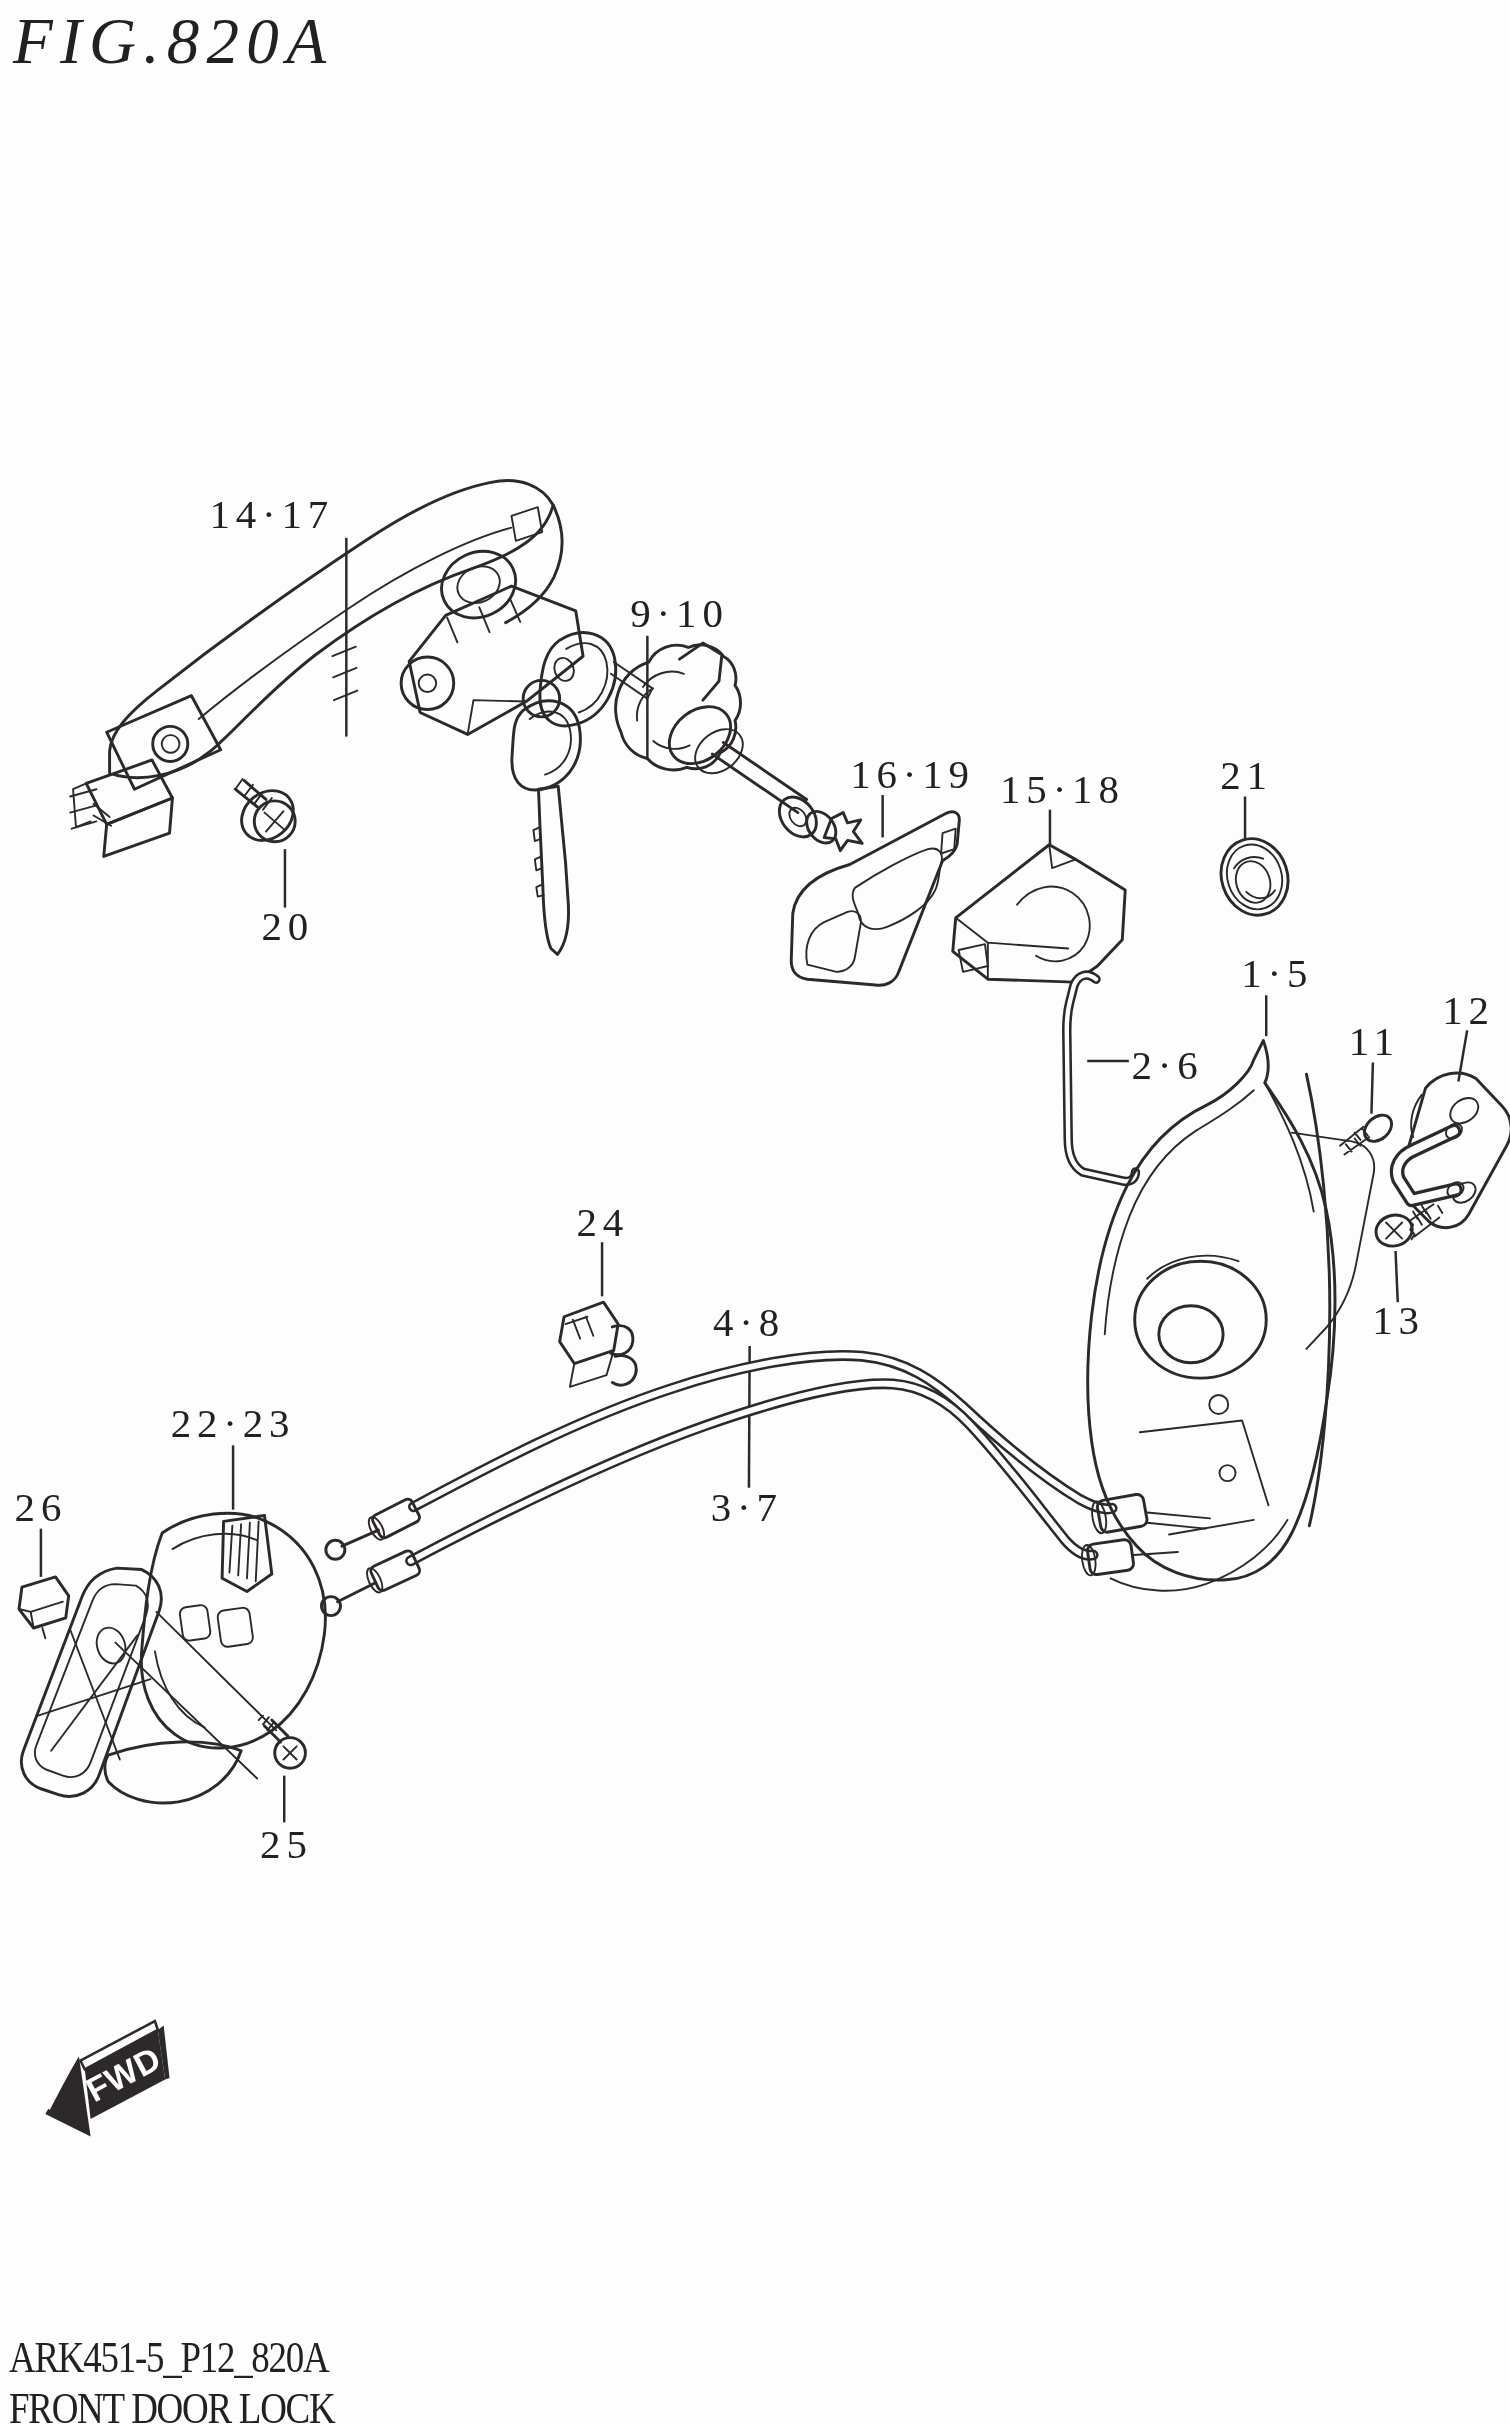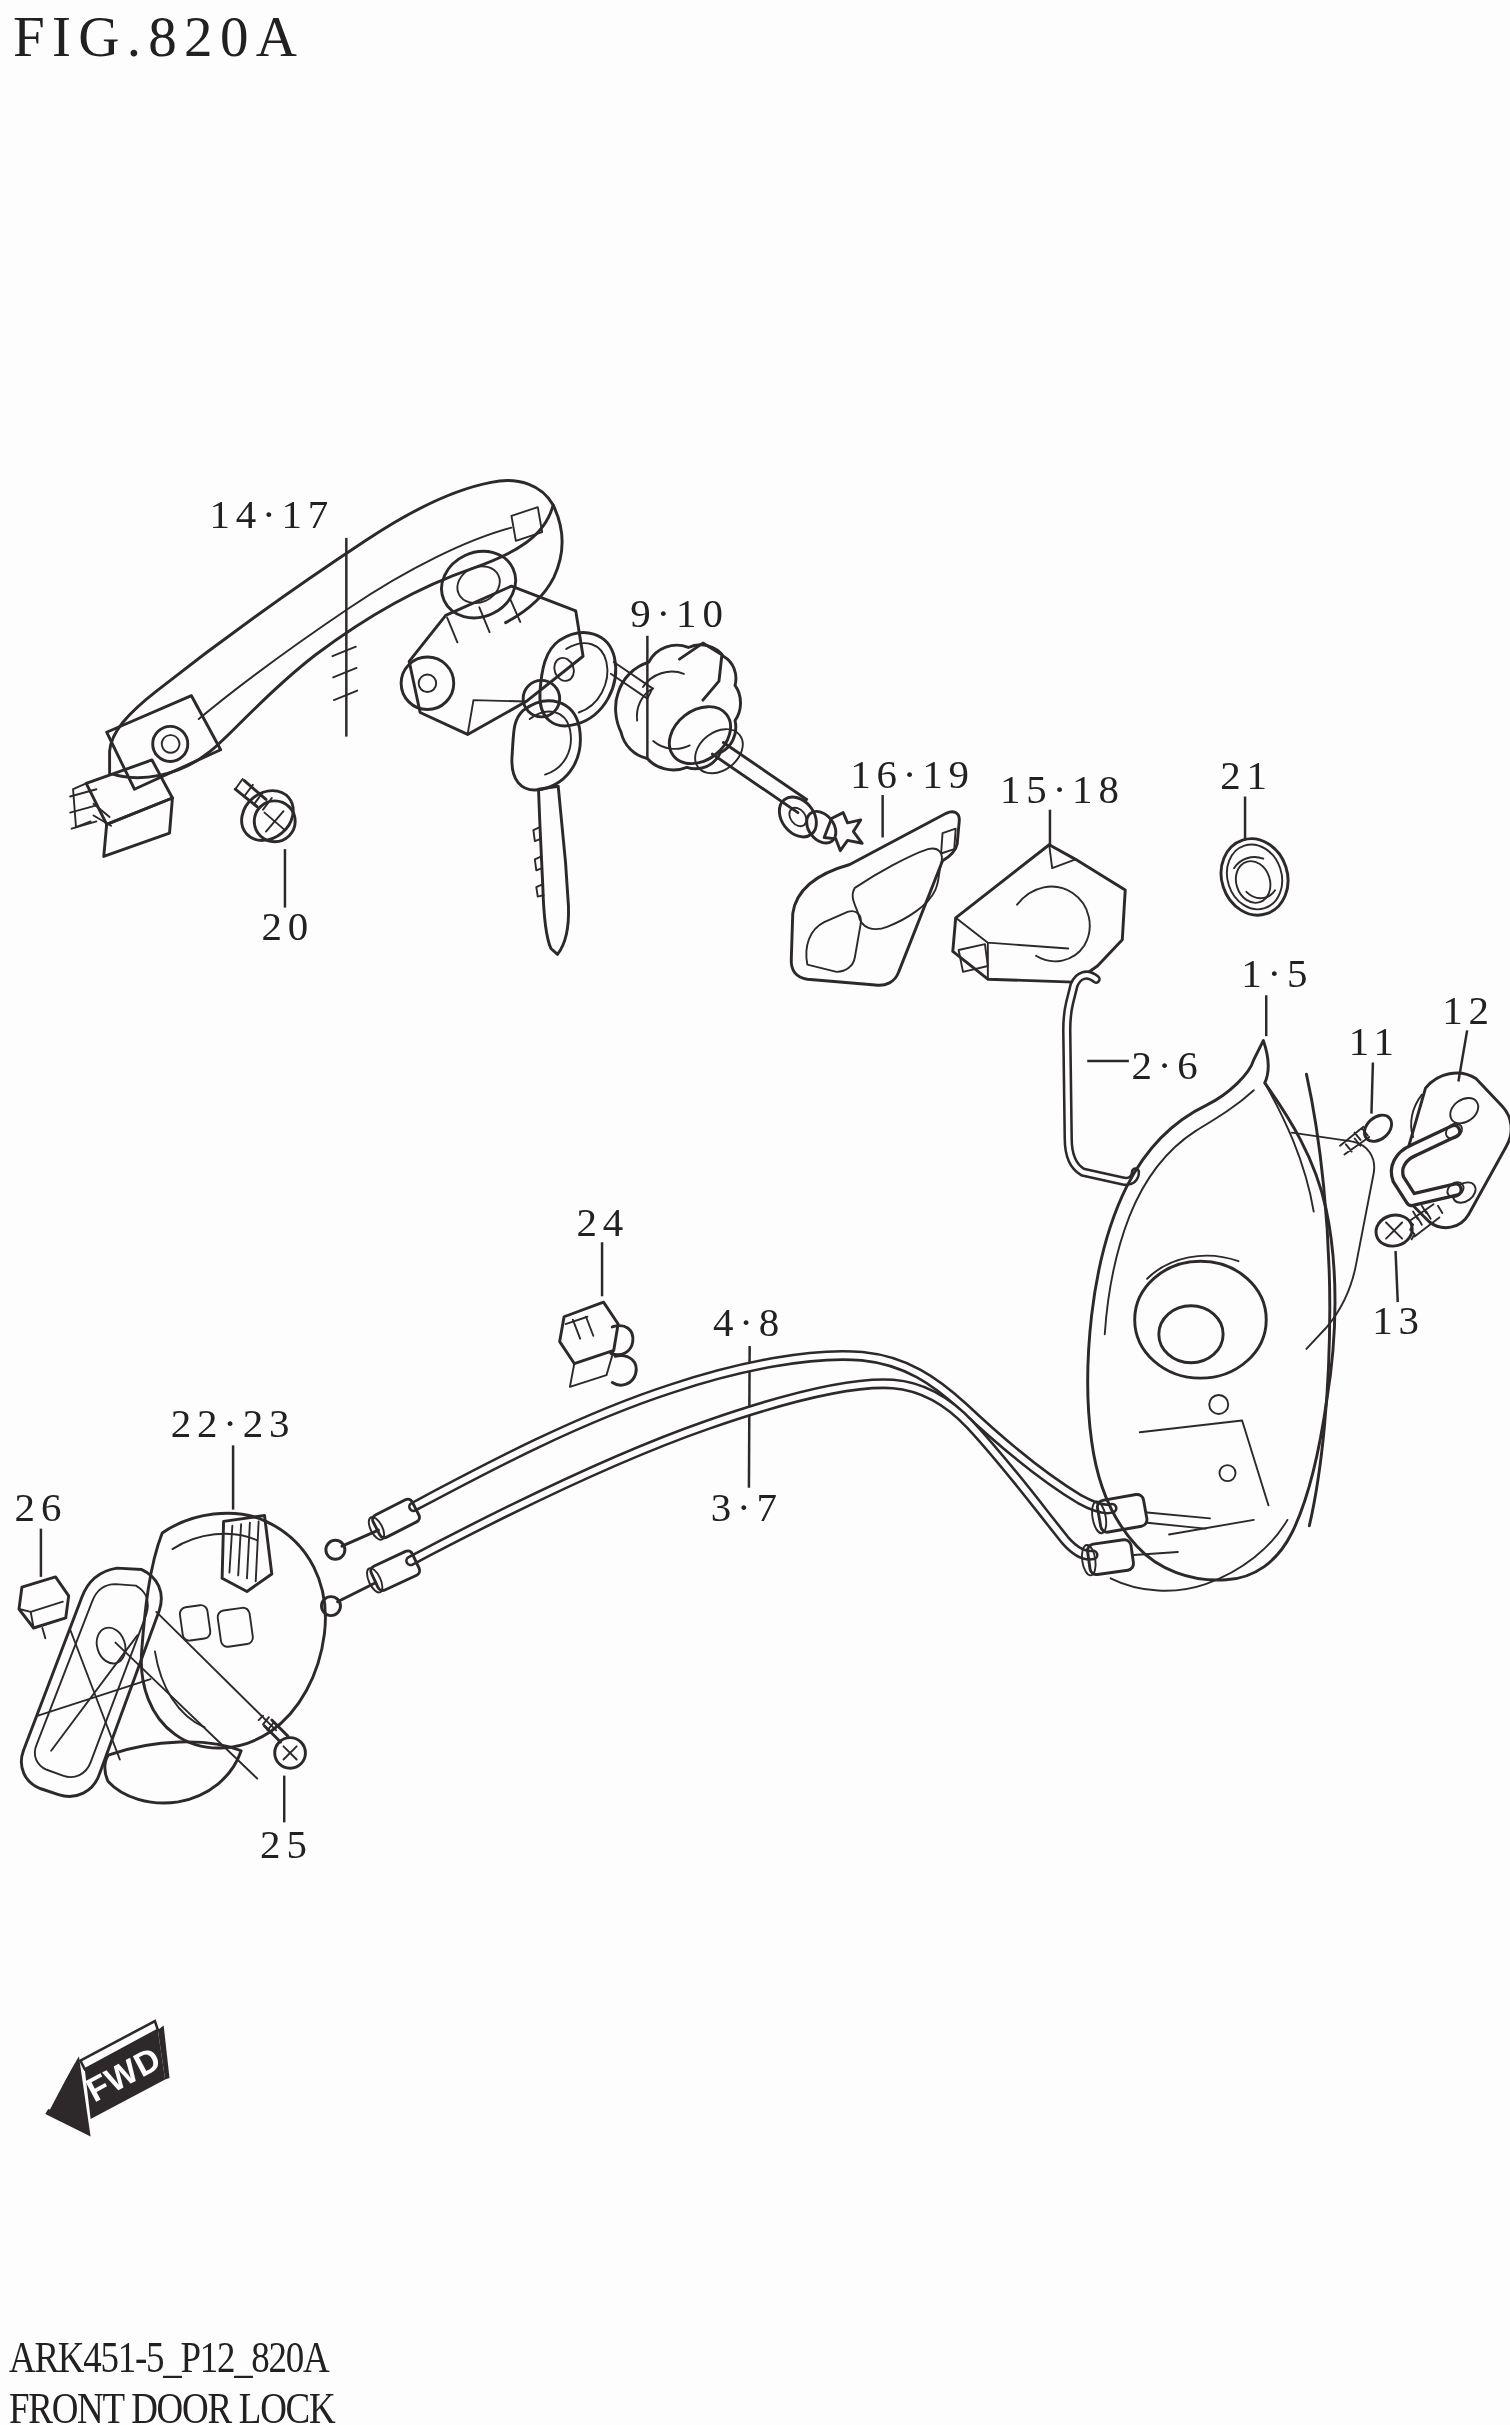--- a/index.html
+++ b/index.html
@@ -3,21 +3,21 @@
 <meta charset="utf-8">
 <style>
   html,body{margin:0;padding:0;background:#ffffff;}
   .page{
     position:relative;width:1511px;height:2426px;
     background:#fdfdfd;overflow:hidden;
     font-family:"Liberation Serif", serif;color:#232021;
   }
   .fig-title{
     position:absolute;left:13px;top:4.4px;
-    font-size:57px;letter-spacing:7.3px;white-space:nowrap;
+    font-size:65px;letter-spacing:7.3px;white-space:nowrap;font-style:italic;
   }
   .footer-line{
     position:absolute;left:8.8px;white-space:nowrap;
     transform-origin:left top;transform:scaleX(0.84);
     font-size:44px;letter-spacing:-1.5px;
   }
   .footer-code{top:2332px;}
   .footer-caption{top:2383px;}
   svg{position:absolute;left:0;top:0;}
   .art{stroke:#2d292a;fill:none;stroke-width:4;stroke-linecap:round;stroke-linejoin:round;}

